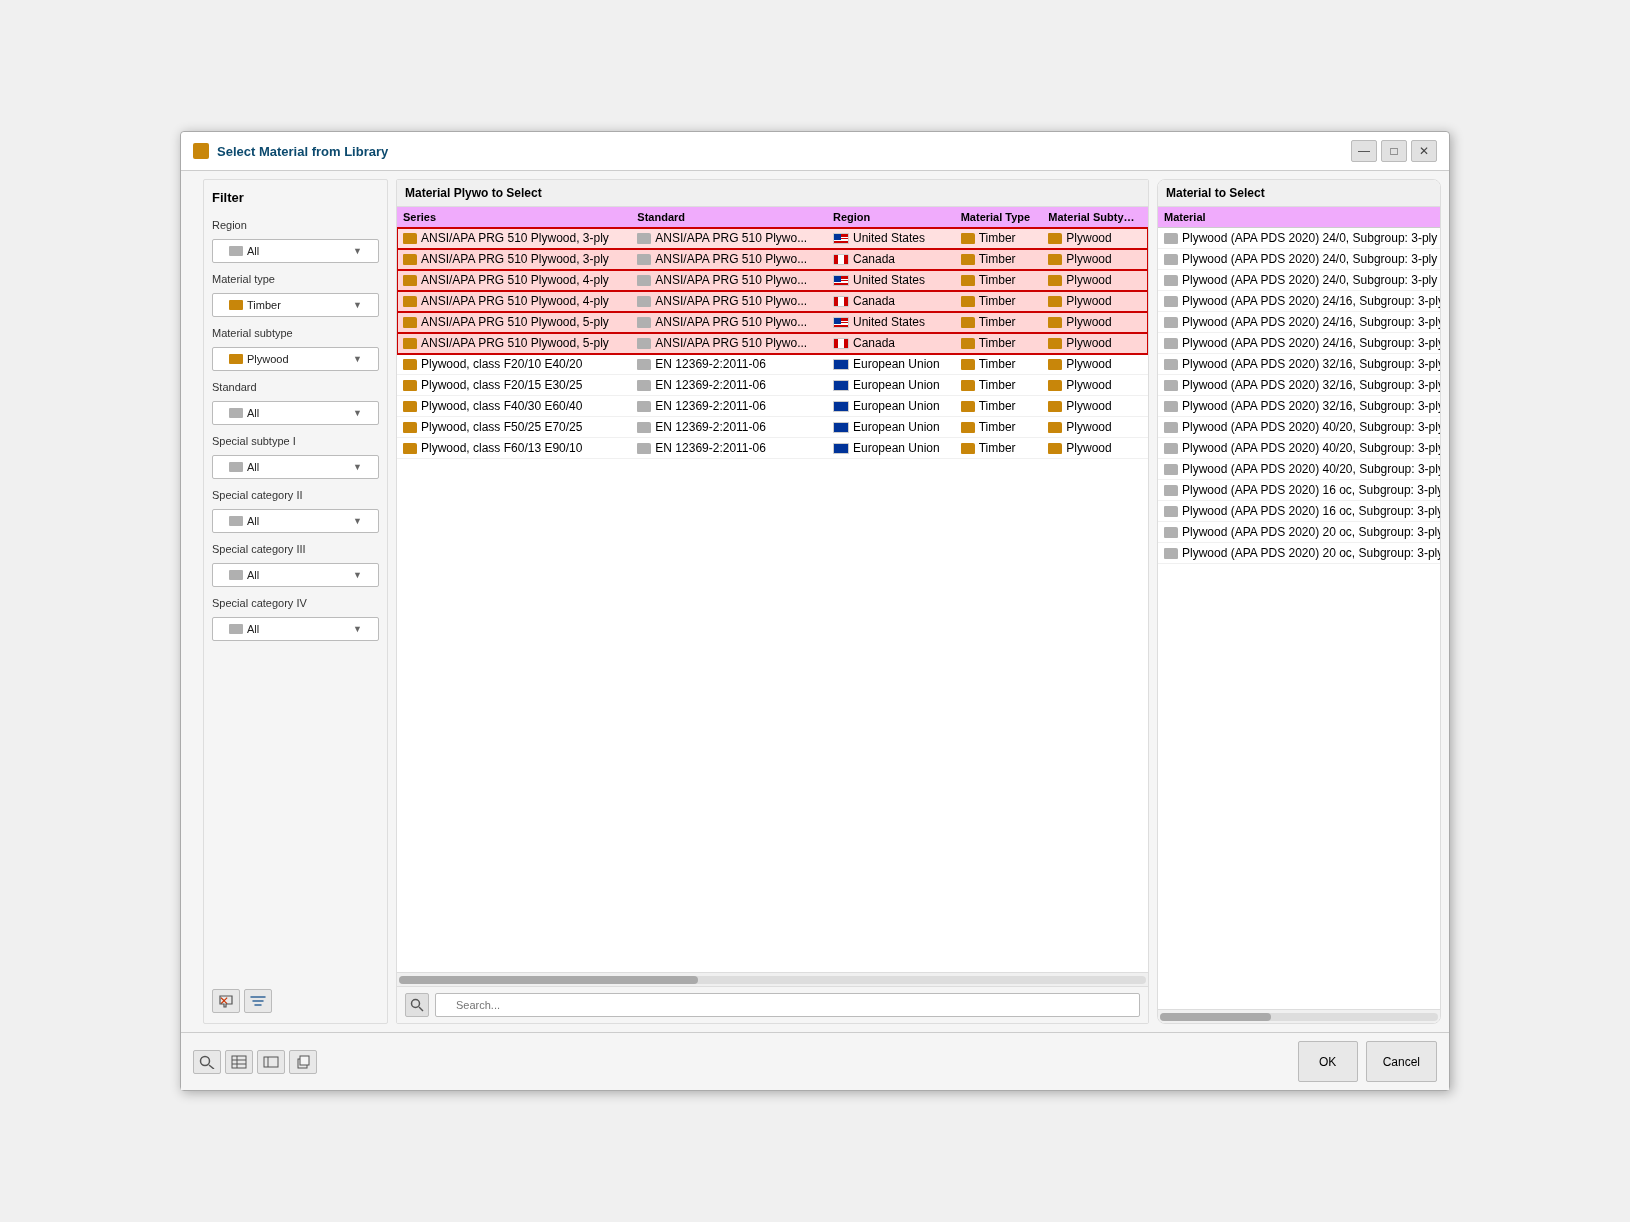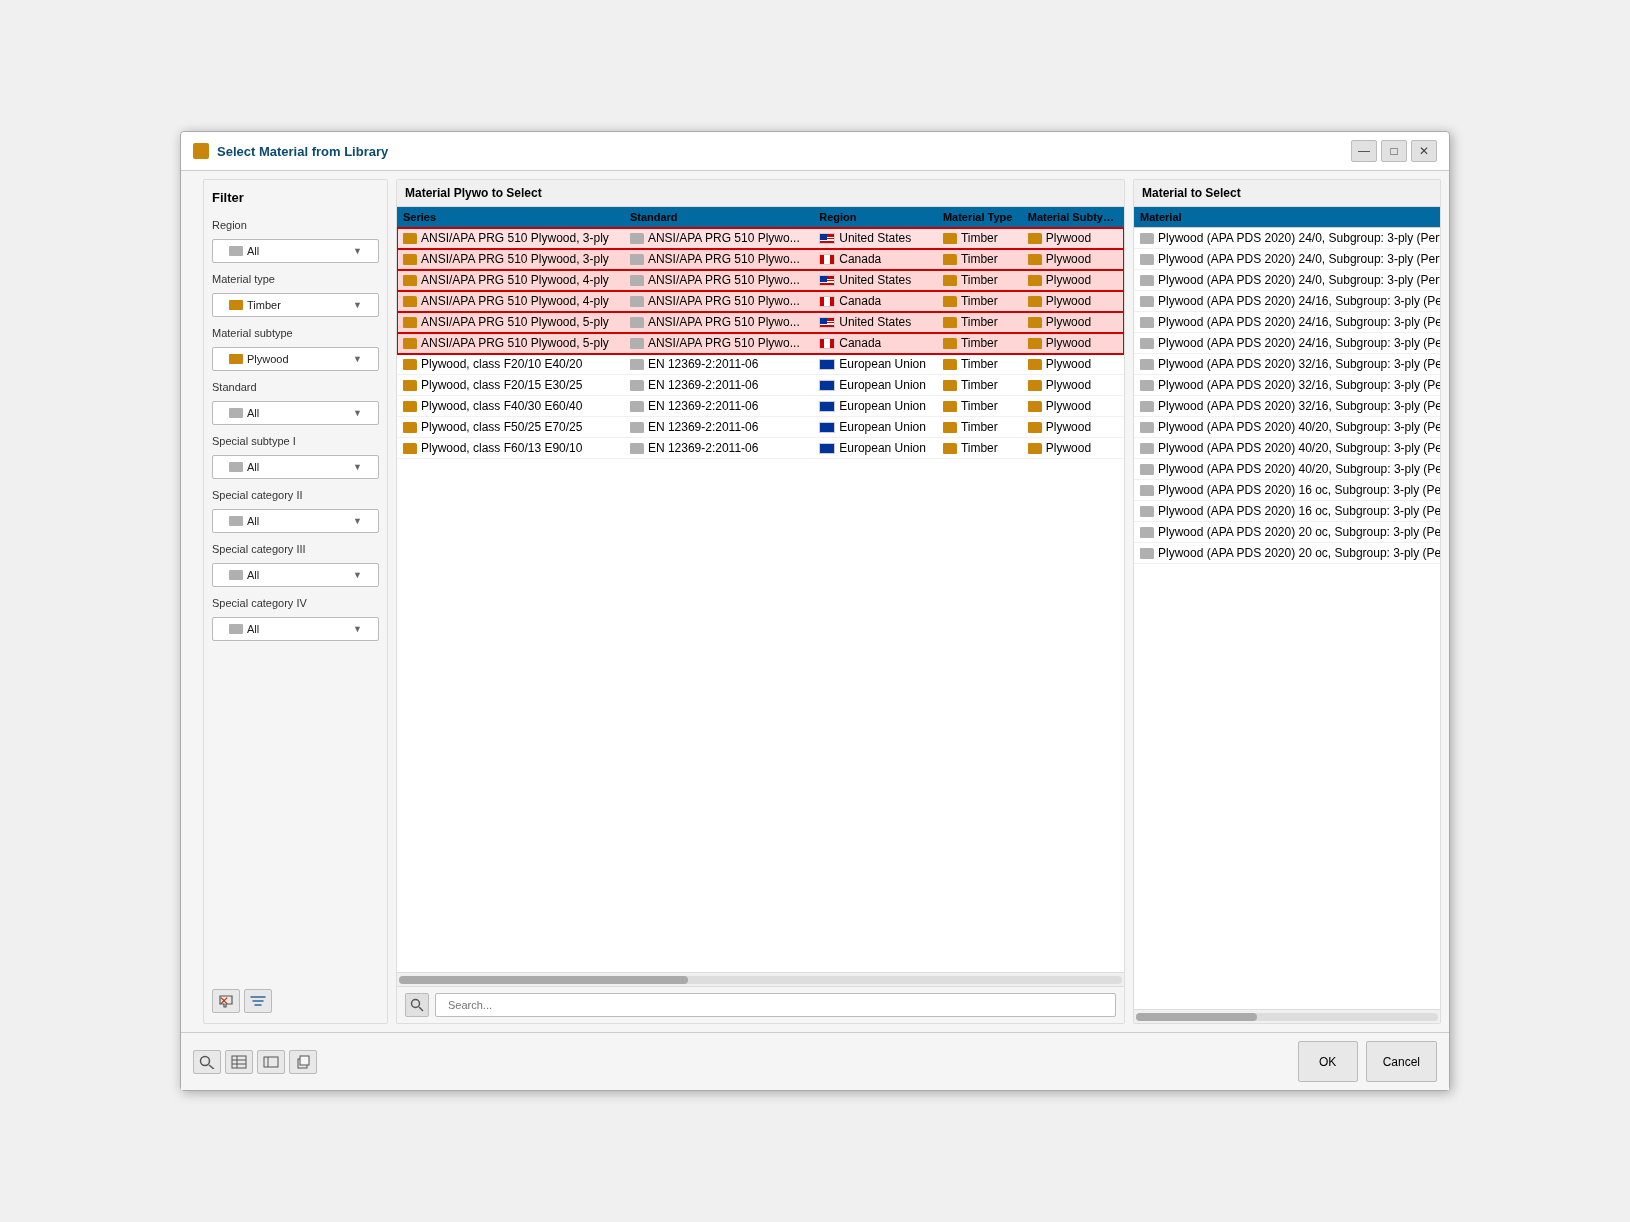--- a/index.html
+++ b/index.html
@@ -97,21 +97,21 @@
     }
     .panel-header {
       background: #f0f0f0;
       padding: 6px 8px;
       border-bottom: 1px solid #ddd;
       font-weight: 600; font-size: 12px;
     }
     .table-wrapper { flex: 1; overflow-y: auto; overflow-x: auto; }
     table { width: 100%; border-collapse: collapse; }
     thead th {
-      background: #0369a1;
+      background: #f0abfc;
       border-bottom: 1px solid #ccc;
       padding: 4px 6px;
       text-align: left;
       font-size: 11px;
       font-weight: 600;
       white-space: nowrap;
       position: sticky; top: 0; z-index: 1;
     }
     tbody tr { cursor: pointer; }
     td {
@@ -147,32 +147,32 @@
       border: 1px solid #bbb;
       border-radius: 2px;
       display: flex; align-items: center; justify-content: center;
       cursor: pointer; font-size: 13px;
     }
     .search-input {
       flex: 1;
       height: 24px;
       border: 1px solid #bbb;
       border-radius: 2px;
-      padding: 0 12px;
+      padding: 0 20px;
       font-size: 11px;
       background: #fff;
     }
     
     .material-panel {
-      width: 308px;
+      width: 284px;
       flex-shrink: 0;
       display: flex;
       flex-direction: column;
       border: 1px solid #ddd;
-      border-radius: 2px;
+      border-radius: 8px;
       background: #fff;
       overflow: hidden;
     }
     .bottom-bar {
       padding: 8px 12px;
       border-top: 1px solid #ccc;
       background: #f5f5f5;
       display: flex;
       justify-content: flex-end;
       gap: 8px;

